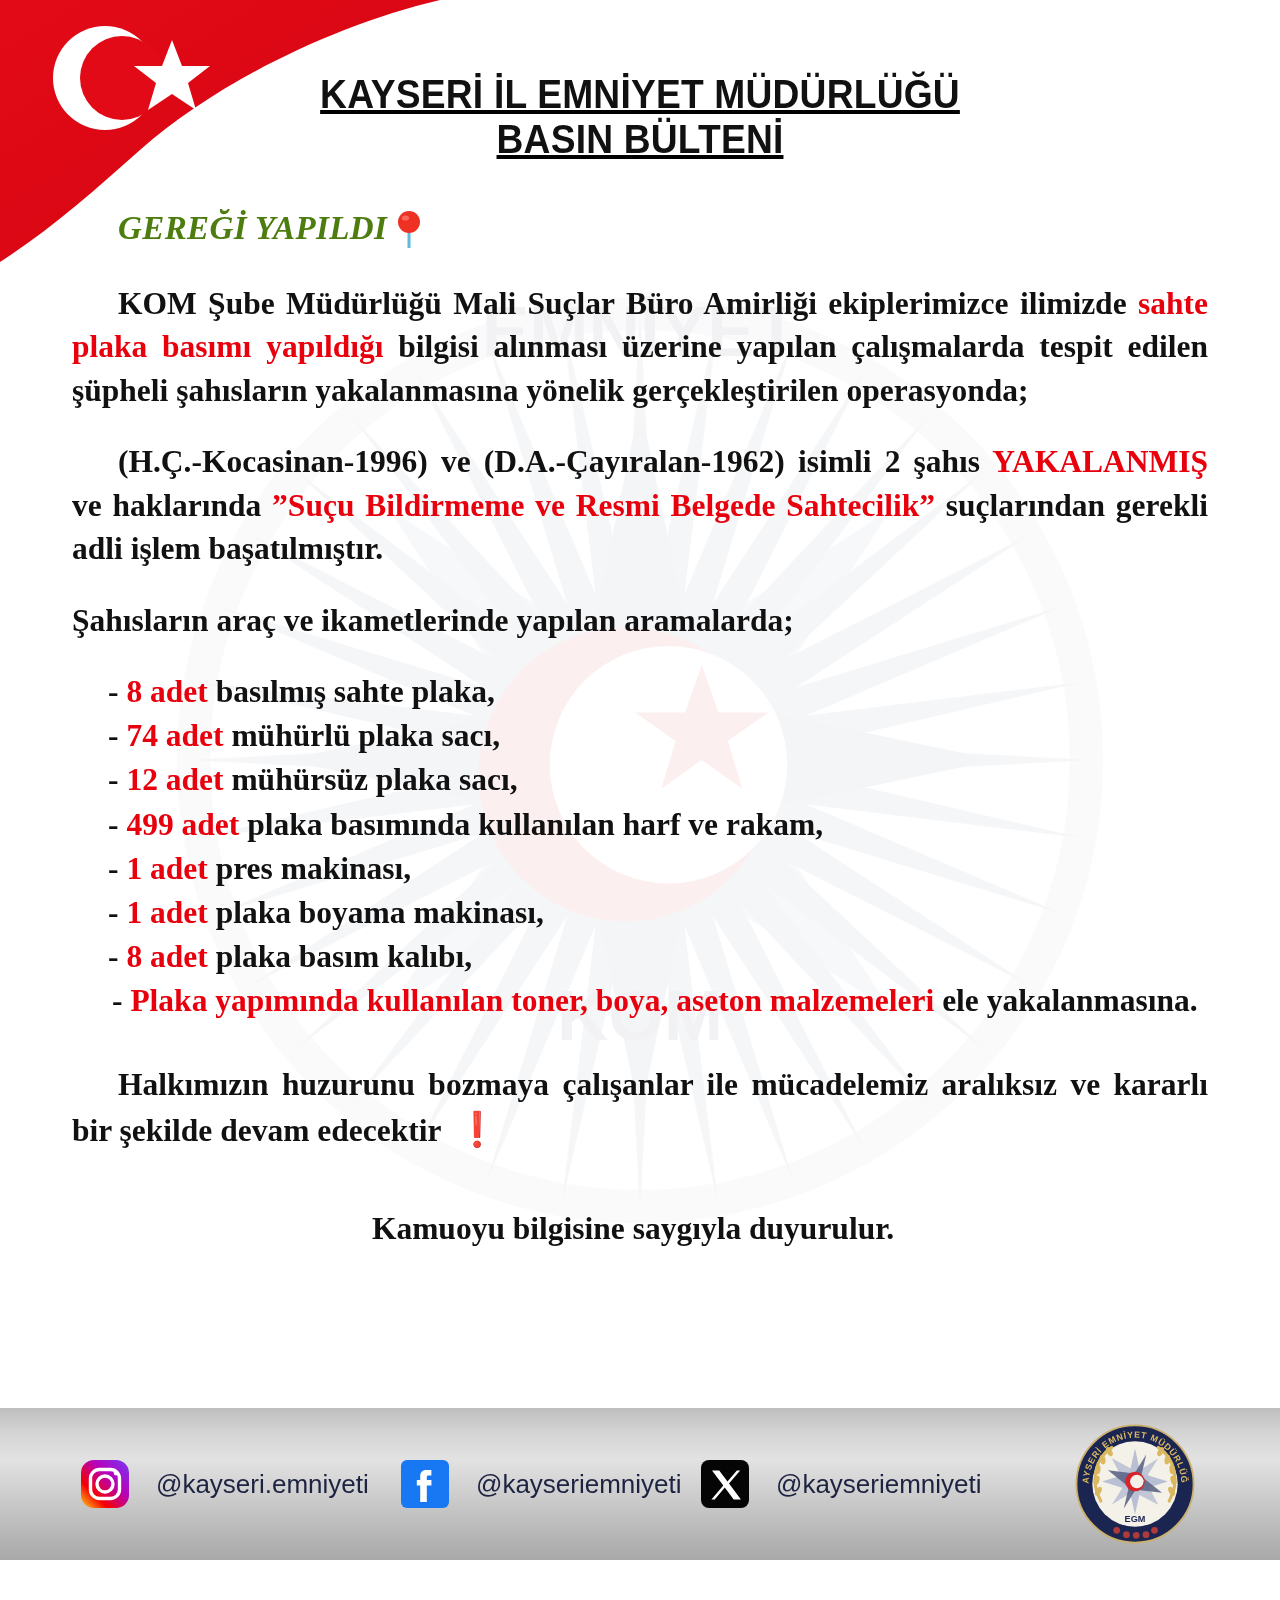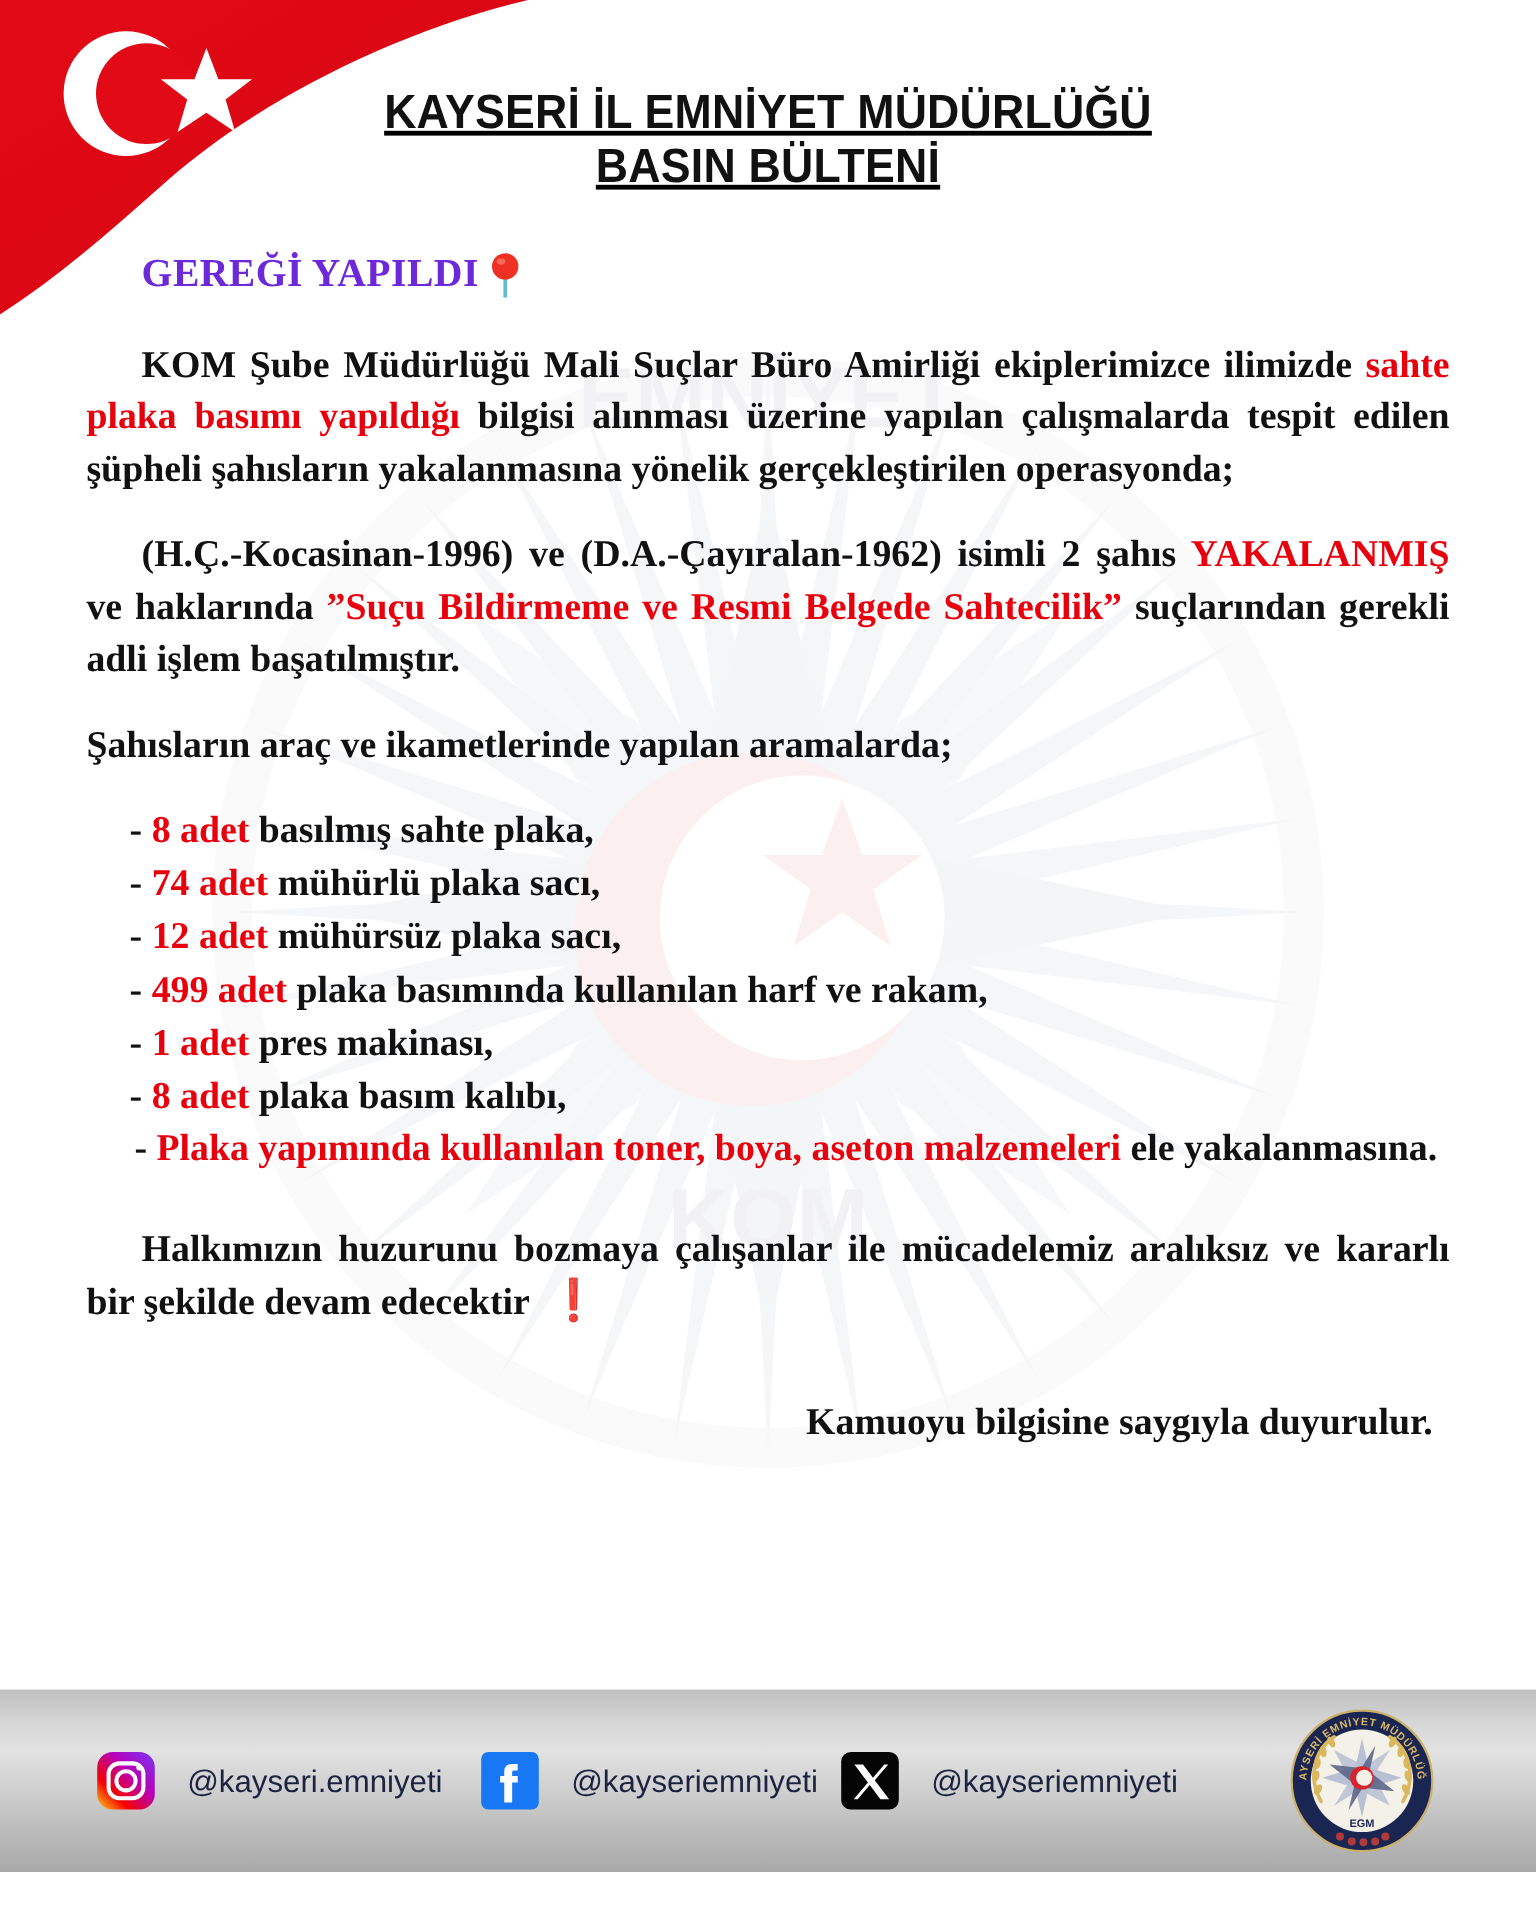--- a/index.html
+++ b/index.html
@@ -41,44 +41,45 @@
     transform-origin:center;
   }
 
   
   .content{
     position:absolute;left:0;top:0;width:1280px;
     z-index:4;
   }
   .tag-line{
     position:absolute;left:118px;top:208px;
-    font-size:33px;font-weight:bold;color:#6d28d9;
+    font-size:33px;font-weight:bold;color:#4d7c0f;
     letter-spacing:.4px;
     display:flex;align-items:center;gap:10px;
     white-space:nowrap;
+    font-style:italic;
   }
   .pin-icon{display:inline-block;width:24px;height:40px;position:relative;top:2px;}
 
   .body-text{
     position:absolute;left:72px;top:282px;width:1136px;
     font-size:31.5px;
     line-height:1.38;
     color:#111;
     font-weight:bold;
   }
   .para{
     text-align:justify;
     text-indent:46px;
     margin:0 0 28px 0;
   }
   .para.no-indent{text-indent:0;}
   .para.last{text-indent:46px;margin-bottom:0;}
   .red{color:#e8000d;}
   .sig{
-    text-align:right;
+    text-align:center;
     text-indent:0;
     margin:0;
     padding-right:14px;
   }
   .list{
     margin:0 0 0 0;
     padding:0;
     list-style:none;
   }
   .list li{
@@ -232,20 +233,21 @@
       <p class="para"><span>(H.Ç.-Kocasinan-1996) ve (D.A.-Çayıralan-1962) isimli 2 şahıs </span><span class="red">YAKALANMIŞ</span><span> ve haklarında </span><span class="red">”Suçu Bildirmeme ve Resmi Belgede Sahtecilik”</span><span> suçlarından gerekli adli işlem başatılmıştır.</span></p>
 
       <p class="para no-indent">Şahısların araç ve ikametlerinde yapılan aramalarda;</p>
 
       <ul class="list">
         <li><span>- </span><span class="red">8 adet</span><span> basılmış sahte plaka,</span></li>
         <li><span>- </span><span class="red">74 adet</span><span> mühürlü plaka sacı,</span></li>
         <li><span>- </span><span class="red">12 adet</span><span> mühürsüz plaka sacı,</span></li>
         <li><span>- </span><span class="red">499 adet</span><span> plaka basımında kullanılan harf ve rakam,</span></li>
         <li><span>- </span><span class="red">1 adet</span><span> pres makinası,</span></li>
+        <li><span>- </span><span class="red">1 adet</span><span> plaka boyama makinası,</span></li>
         <li><span>- </span><span class="red">8 adet</span><span> plaka basım kalıbı,</span></li>
         <li class="wrap"><span>- </span><span class="red">Plaka yapımında kullanılan toner, boya, aseton malzemeleri</span><span> ele yakalanmasına.</span></li>
       </ul>
 
       <div class="spacer-md"></div>
 
       <p class="para last"><span>Halkımızın huzurunu bozmaya çalışanlar ile mücadelemiz aralıksız ve kararlı  bir şekilde devam edecektir </span><span class="excl">❗</span></p>
 
       <div class="spacer-lg"></div>
 

